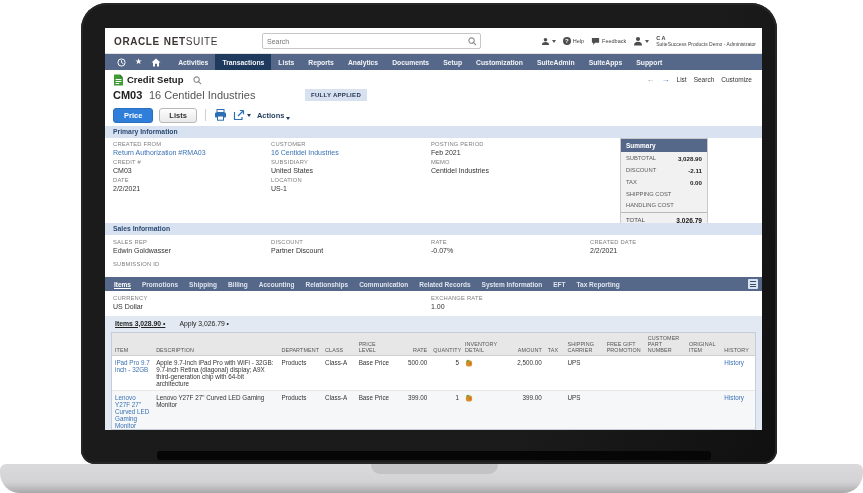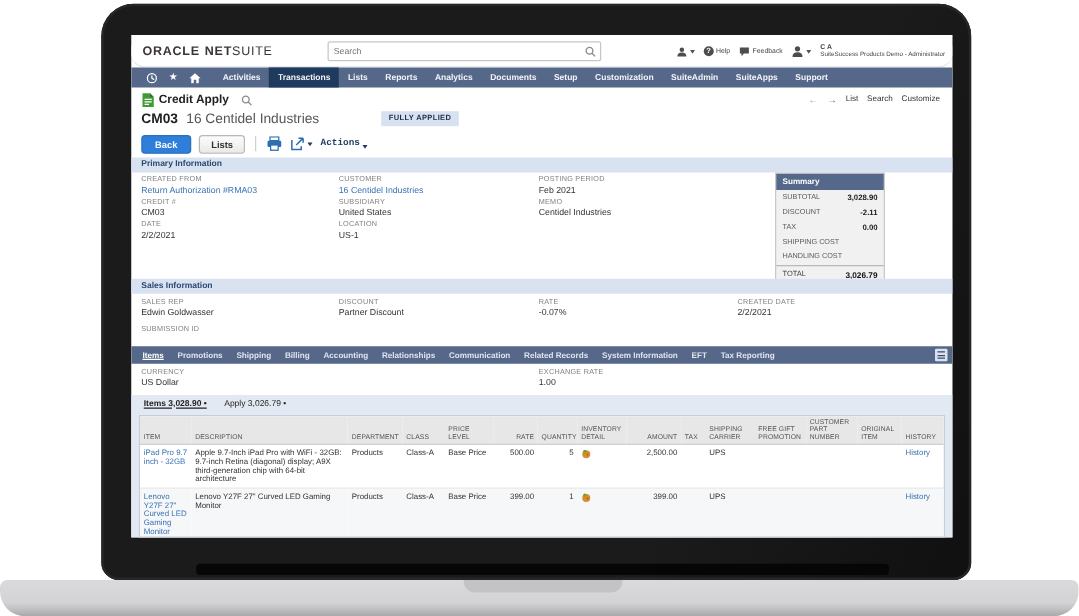--- a/index.html
+++ b/index.html
@@ -13,21 +13,21 @@
   .hinge { position:absolute; left:76px; right:66px; bottom:4px; height:9px; background:#060606; border-radius:3px; }
   .base { position:absolute; left:0; top:464px; width:863px; height:29px;
           background:linear-gradient(#dadadc 0%,#d3d3d5 62%,#c3c3c5 78%,#a8a8aa 100%);
           border-radius:6px 6px 20px 20px; }
   .notch { position:absolute; left:371px; top:0; width:127px; height:10px; background:#c3c3c6; border-radius:0 0 9px 9px; }
 
   
   .screen { position:absolute; left:105px; top:28px; width:657px; height:402px; background:#fff; overflow:hidden; font-family:"Liberation Sans", sans-serif; }
 
   
-  .topbar { position:absolute; left:0; top:0; width:657px; height:26px; background:#fff; border-bottom:1px solid #e2e2e2;border-radius:11px; }
+  .topbar { position:absolute; left:0; top:0; width:657px; height:26px; background:#fff; border-bottom:1px solid #e2e2e2; }
   .logo { position:absolute; left:9px; top:8px; font-size:10px; color:#3b3533; letter-spacing:.6px; white-space:nowrap; }
   .logo .oracle { font-weight:700; }
   .logo .net { font-weight:700; margin-left:4px; }
   .logo .suite { font-weight:400; }
   .searchbox { position:absolute; left:157px; top:5px; width:219px; height:16px; border:1px solid #c6c6c6; border-radius:2px; background:#fff; }
   .searchbox input { position:absolute; left:4px; top:0; width:195px; height:14px; border:0; outline:0; font-size:7px; color:#555; font-family:"Liberation Sans", sans-serif; background:transparent; }
   .searchbox .mag { position:absolute; right:3px; top:3px; }
   .top-right { position:absolute; right:6px; top:4px; height:18px; display:flex; align-items:center; gap:7px; }
   .tr-item { display:flex; align-items:center; gap:2px; font-size:5.5px; color:#444; white-space:nowrap; }
   .qmark { display:inline-block; width:8px; height:8px; border-radius:50%; background:#4d4d4d; color:#fff; font-size:6px; font-weight:700; text-align:center; line-height:8px; }
@@ -53,21 +53,21 @@
 
   .heading-row { position:absolute; left:0; top:60px; width:657px; height:16px; }
   .rec-num { position:absolute; left:8px; top:1px; font-size:11px; font-weight:700; color:#222; }
   .rec-name { position:absolute; left:44px; top:1px; font-size:11px; color:#555; }
   .status-badge { position:absolute; left:200px; top:1px; background:#d7e1f0; color:#1c2e4a; font-size:6px; font-weight:700; padding:3px 6px; letter-spacing:.3px; }
 
   .btn-row { position:absolute; left:0; top:79px; width:657px; height:16px; display:flex; align-items:center; gap:6px; padding-left:8px; }
   .btn-edit { background:#2f7ed9; color:#fff; font-size:7.5px; font-weight:700; border:1px solid #2a6fc0; border-radius:3px; padding:2px 10px; }
   .btn-back { background:linear-gradient(#fdfdfd,#e9e9e9); color:#333; font-size:7.5px; font-weight:700; border:1px solid #b9b9b9; border-radius:3px; padding:2px 9px; }
   .vdiv { width:1px; height:12px; background:#cfcfcf; margin:0 2px; }
-  .actions-lbl { font-size:7.5px; font-weight:700; color:#1f3b5e; display:flex; align-items:flex-end; gap:2px;font-family:Liberation Mono, monospace; }
+  .actions-lbl { font-size:7.5px; font-weight:700; color:#1f3b5e; display:flex; align-items:flex-end; gap:2px; }
   .caret-navy { width:0; height:0; border-left:2.5px solid transparent; border-right:2.5px solid transparent; border-top:3px solid #1f3b5e; display:inline-block; }
 
   
   .section-bar { position:absolute; left:0; width:657px; height:12px; background:#d9e2f0; color:#2b4a73; font-size:6.8px; font-weight:700; line-height:12px; padding-left:8px; }
   .fld { position:absolute; }
   .fld .lab { font-size:5.8px; color:#808080; letter-spacing:.2px; }
   .fld .val { font-size:7px; color:#333; margin-top:1.5px; }
   .fld .val.link { color:#3a72b4; }
 
   
@@ -185,42 +185,42 @@
     </div>
 
     <div class="title-row">
       <svg class="doc-ico" width="11" height="12" viewBox="0 0 11 12">
           <path d="M1 0.5 h6 l3 3 V11.5 H1 Z" fill="#3f9c35"></path>
           <path d="M7 0.5 l3 3 h-3 Z" fill="#2e7527"></path>
           <rect x="2.6" y="5" width="5.8" height="1" fill="#fff"></rect>
           <rect x="2.6" y="7" width="5.8" height="1" fill="#fff"></rect>
           <rect x="2.6" y="9" width="3.6" height="1" fill="#fff"></rect>
         </svg>
-      <span class="rec-type">Credit Apply</span>
+      <span class="rec-type">Credit Setup</span>
       <svg class="title-mag" width="9" height="9" viewBox="0 0 10 10">
           <circle cx="4" cy="4" r="3" fill="none" stroke="#8a8a8a" stroke-width="1.2"></circle>
           <line x1="6.2" y1="6.2" x2="9" y2="9" stroke="#8a8a8a" stroke-width="1.2"></line>
         </svg>
       <div class="title-links">
         <span class="arr-l">←</span>
         <span class="arr-r">→</span>
         <span>List</span>
         <span>Search</span>
         <span>Customize</span>
       </div>
     </div>
 
     <div class="heading-row">
       <span class="rec-num">CM03</span>
       <span class="rec-name">16 Centidel Industries</span>
       <span class="status-badge">FULLY APPLIED</span>
     </div>
 
     <div class="btn-row">
-      <button class="btn-edit">Back</button>
+      <button class="btn-edit">Price</button>
       <button class="btn-back">Lists</button>
       <span class="vdiv"></span>
       <svg class="mini-svg" width="13" height="12" viewBox="0 0 13 12">
           <rect x="3" y="0.5" width="7" height="3" fill="none" stroke="#2d6fb2" stroke-width="1"></rect>
           <rect x="1" y="3.5" width="11" height="5" rx="1" fill="#2d6fb2"></rect>
           <rect x="3.5" y="7" width="6" height="4.2" fill="#fff" stroke="#2d6fb2" stroke-width="1"></rect>
         </svg>
       <span style="display:flex;align-items:center;gap:2px">
         <svg class="mini-svg" width="12" height="12" viewBox="0 0 12 12">
             <path d="M1.5 3 V10.5 H9 V8" fill="none" stroke="#2d6fb2" stroke-width="1.2"></path>

